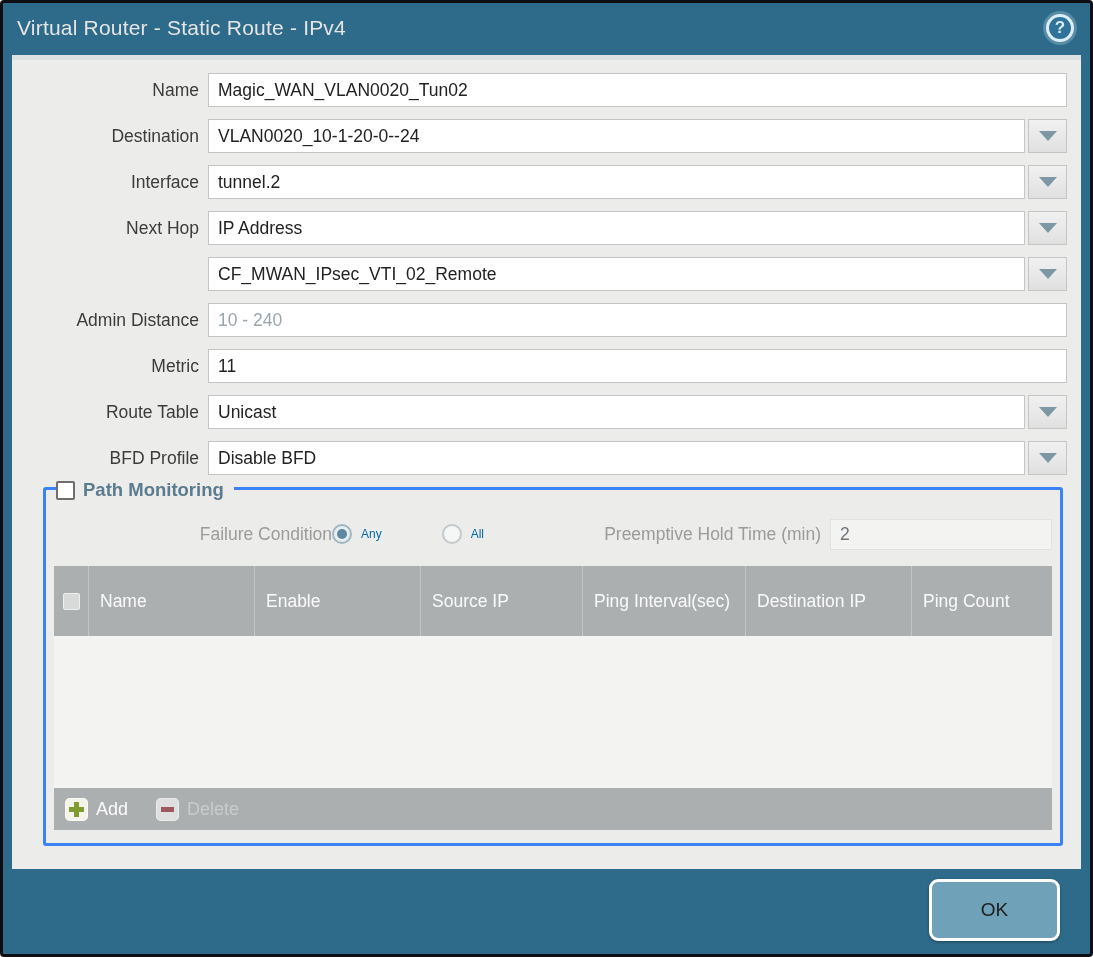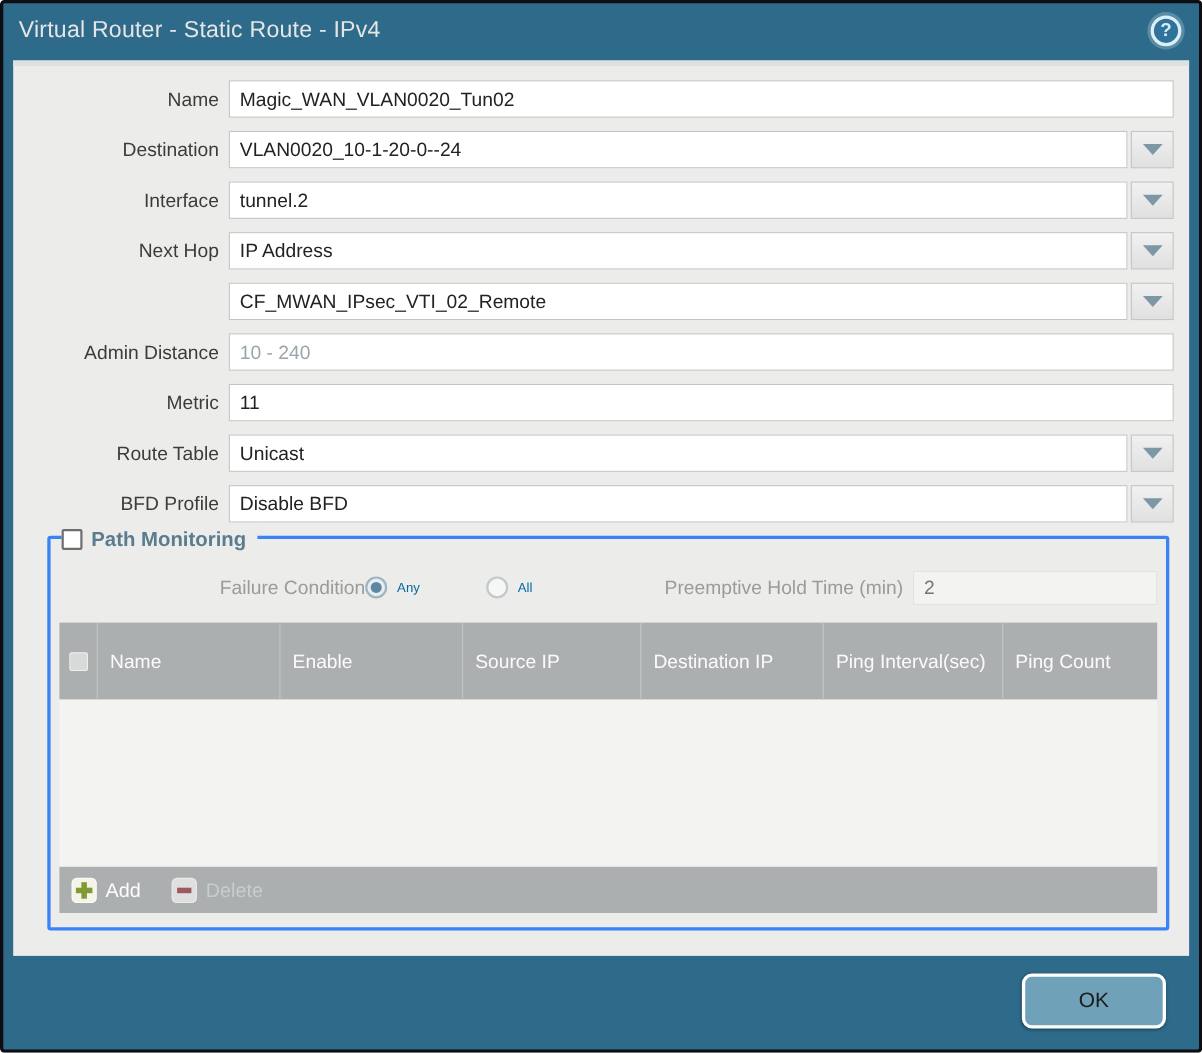--- a/index.html
+++ b/index.html
@@ -130,21 +130,21 @@
   .tool.disabled { cursor:default; }
   .tool.disabled .tool-label { color:#C9CCCD; }
 
   
   .dfooter {
     position:absolute; left:0; right:0; bottom:0; height:88px;
     display:flex; align-items:center; justify-content:flex-end;
     gap:14px; padding-right:30px;
   }
   .btn {
-    width:131px; height:50px; border-radius:9px; border:3px solid #FFFFFF;
+    width:131px; height:62px; border-radius:9px; border:3px solid #FFFFFF;
     font-family:"Liberation Sans", sans-serif; font-size:19px; color:#1C1C1C;
     cursor:pointer; box-shadow:0 1px 3px rgba(0,0,0,0.35);
   }
   .btn-ok { background:#6FA2B9; }
   .btn-cancel { background:#C9CCCE; }
 </style>
 </head>
 <body>
 
 <div class="dialog">
@@ -255,22 +255,22 @@
       </div>
 
       <div class="tbl">
         <div class="thead">
           <div class="th th-cb">
             <div class="cb-dis"></div>
           </div>
           <div class="th c1">Name</div>
           <div class="th c2">Enable</div>
           <div class="th c3">Source IP</div>
+          <div class="th c5">Ping Interval(sec)</div>
           <div class="th c4">Destination IP</div>
-          <div class="th c5">Ping Interval(sec)</div>
           <div class="th c6">Ping Count</div>
         </div>
         <div class="tbody"></div>
         <div class="tfoot">
           <div class="tool">
             <span class="tool-icon add-icon"></span>
             <span class="tool-label">Add</span>
           </div>
           <div class="tool disabled">
             <span class="tool-icon del-icon"></span>

